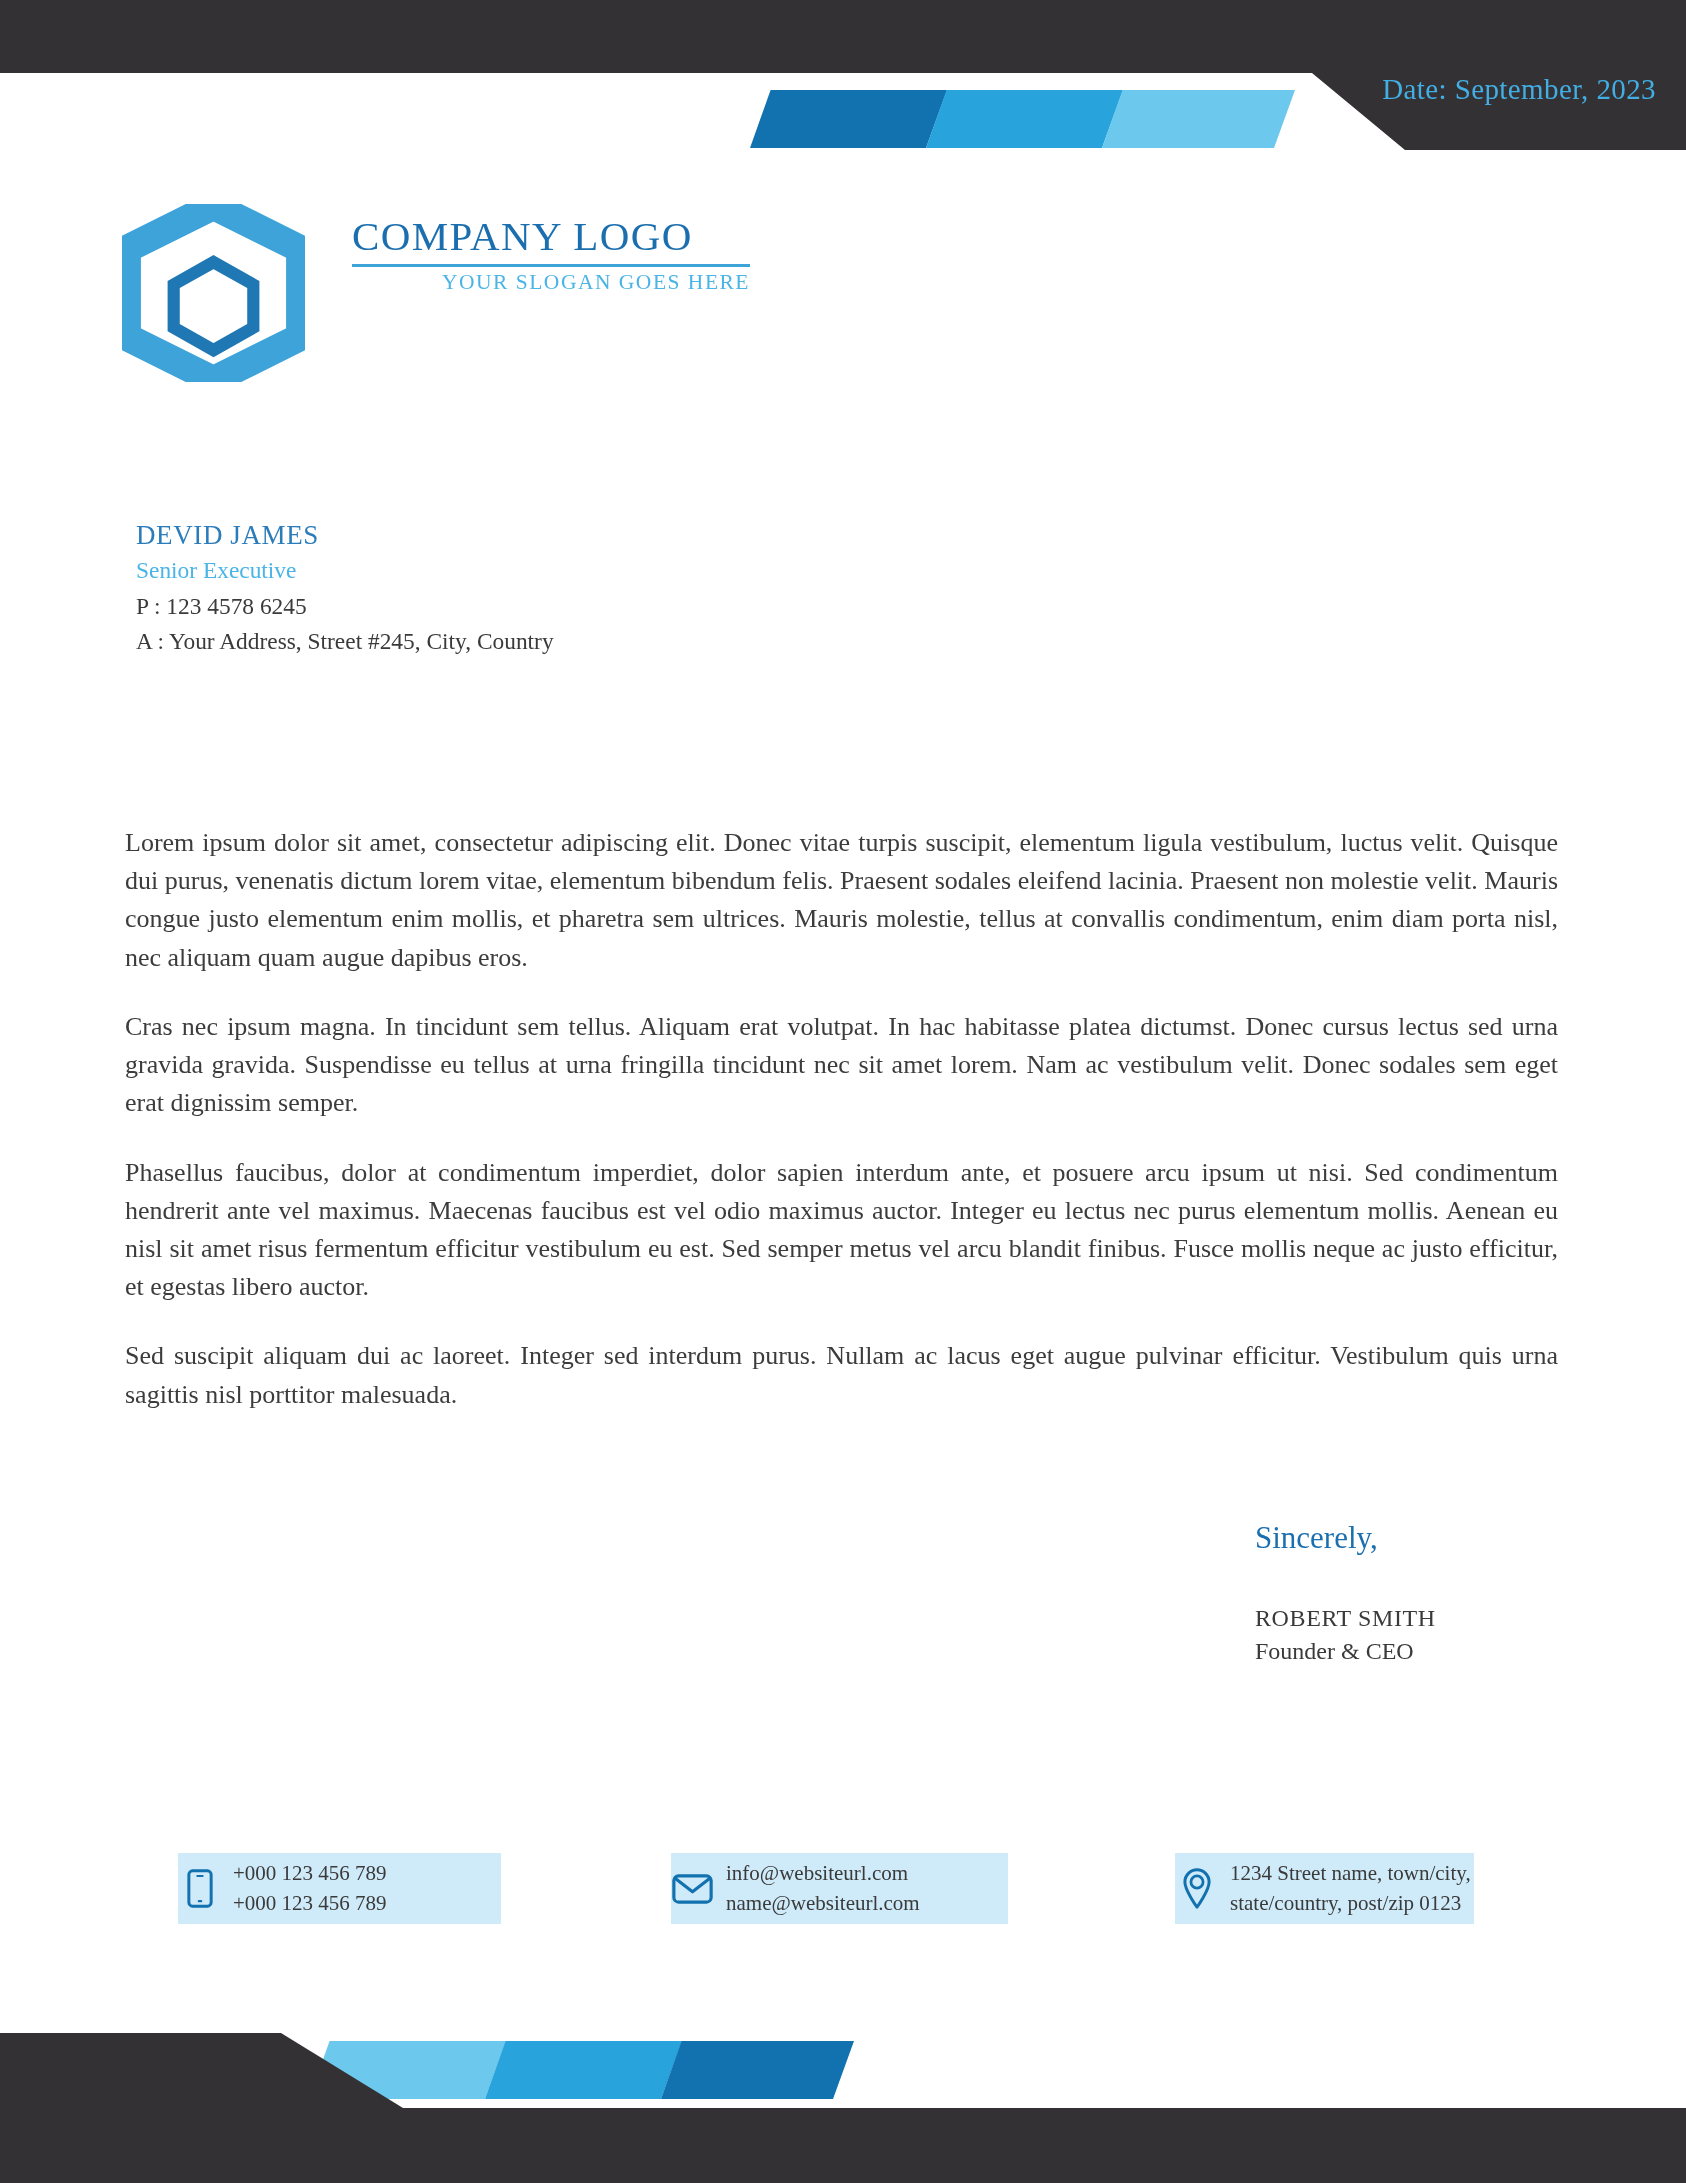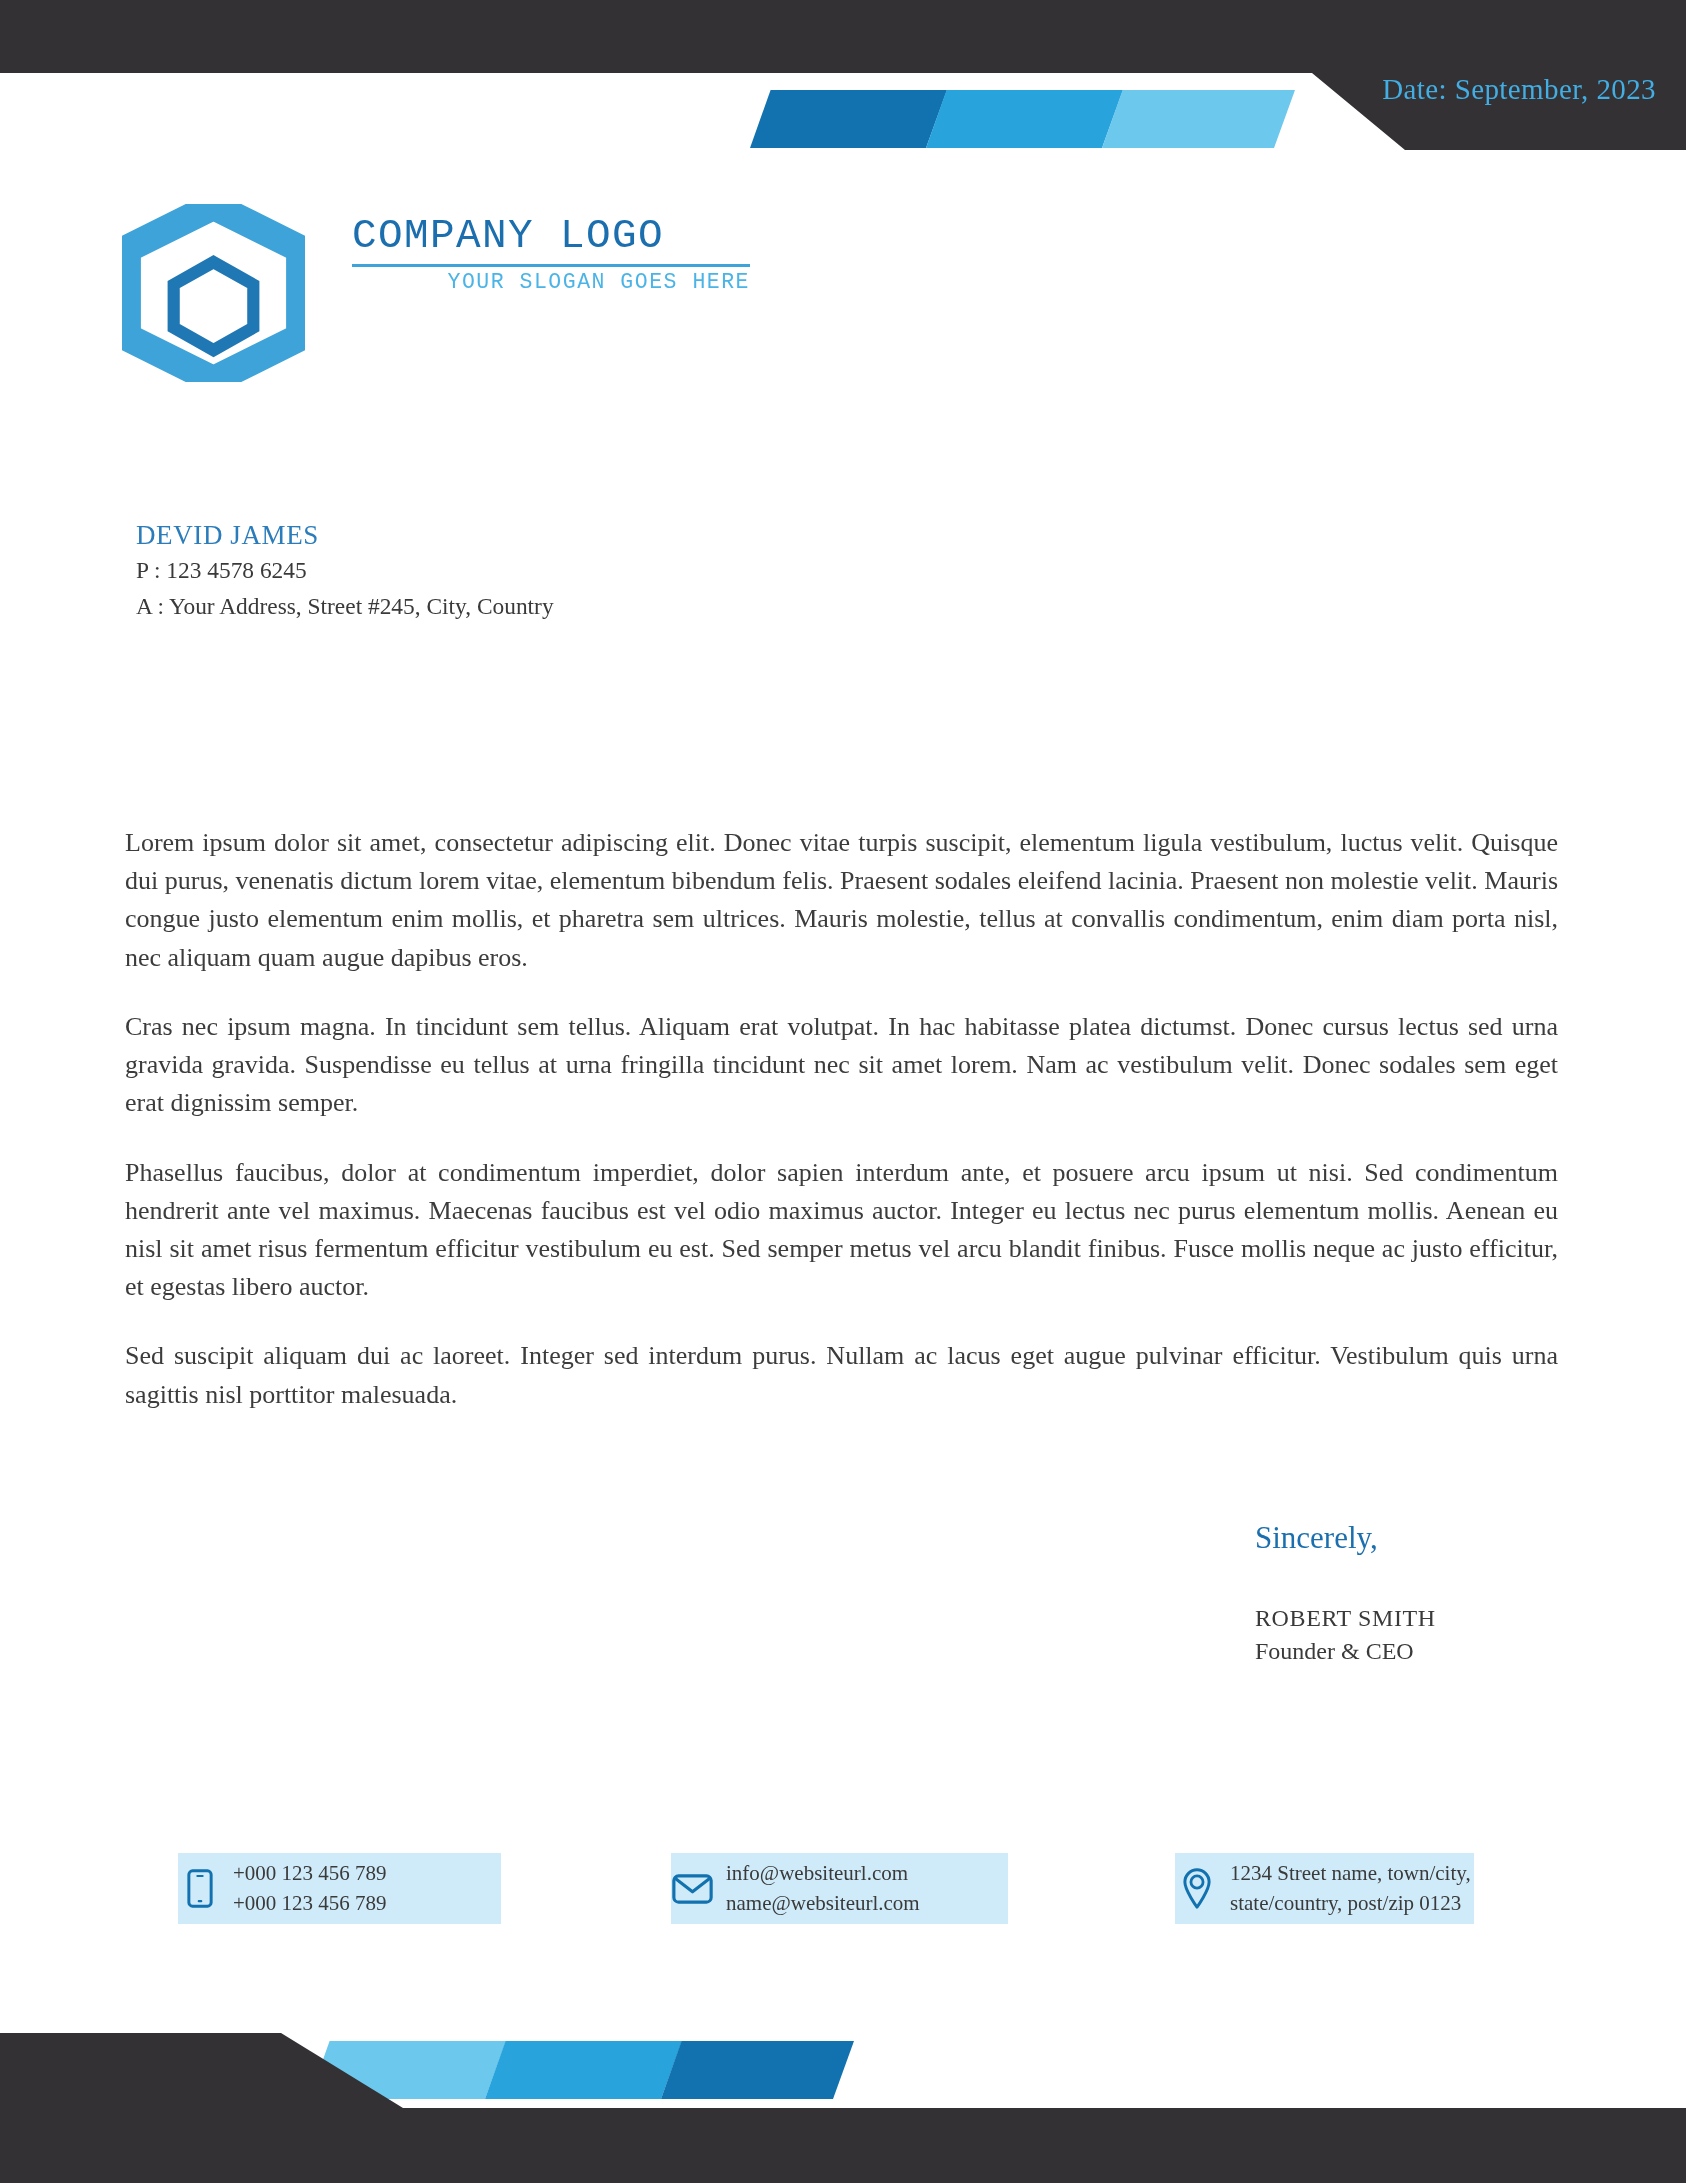--- a/index.html
+++ b/index.html
@@ -72,21 +72,20 @@
     left: 0;
     top: 0;
     width: 183px;
     height: 178px;
   }
   .logo-text {
     position: absolute;
     left: 230px;
     top: 11.2px;
     width: 422px;
-    font-family: Liberation Mono, monospace;
   }
   .company-name {
     color: #1B6FAF;
     font-size: 41px;
     letter-spacing: 1.4px;
     line-height: 1.05;
     white-space: nowrap;
   }
   .logo-rule {
     margin-top: 5.6px;
@@ -274,20 +273,21 @@
     </div>
     <div class="logo-text">
       <div class="company-name">COMPANY LOGO</div>
       <div class="logo-rule"></div>
       <div class="company-slogan">YOUR SLOGAN GOES HERE</div>
     </div>
   </div>
 
   <div class="person-block">
     <div class="person-name">DEVID JAMES</div>
+    <div class="person-role">Senior Executive</div>
     <div class="person-line">P : 123 4578 6245</div>
     <div class="person-line">A : Your Address, Street #245, City, Country</div>
   </div>
 
   <div class="letter-body">
     <p>Lorem ipsum dolor sit amet, consectetur adipiscing elit. Donec vitae turpis suscipit, elementum ligula vestibulum, luctus velit. Quisque dui purus, venenatis dictum lorem vitae, elementum bibendum felis. Praesent sodales eleifend lacinia. Praesent non molestie velit. Mauris congue justo elementum enim mollis, et pharetra sem ultrices. Mauris molestie, tellus at convallis condimentum, enim diam porta nisl, nec aliquam quam augue dapibus eros.</p>
     <p>Cras nec ipsum magna. In tincidunt sem tellus. Aliquam erat volutpat. In hac habitasse platea dictumst. Donec cursus lectus sed urna gravida gravida. Suspendisse eu tellus at urna fringilla tincidunt nec sit amet lorem. Nam ac vestibulum velit. Donec sodales sem eget erat dignissim semper.</p>
     <p>Phasellus faucibus, dolor at condimentum imperdiet, dolor sapien interdum ante, et posuere arcu ipsum ut nisi. Sed condimentum hendrerit ante vel maximus. Maecenas faucibus est vel odio maximus auctor. Integer eu lectus nec purus elementum mollis. Aenean eu nisl sit amet risus fermentum efficitur vestibulum eu est. Sed semper metus vel arcu blandit finibus. Fusce mollis neque ac justo efficitur, et egestas libero auctor.</p>
     <p>Sed suscipit aliquam dui ac laoreet. Integer sed interdum purus. Nullam ac lacus eget augue pulvinar efficitur. Vestibulum quis urna sagittis nisl porttitor malesuada.</p>
   </div>

